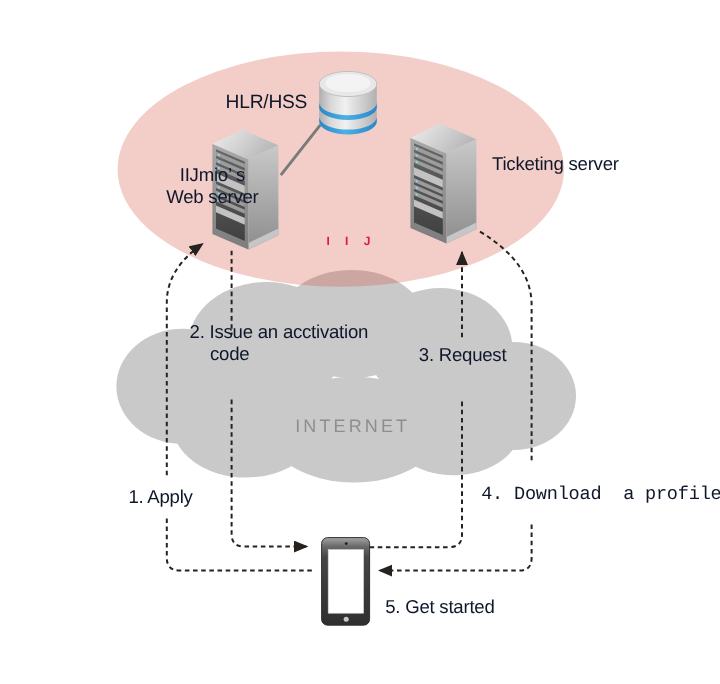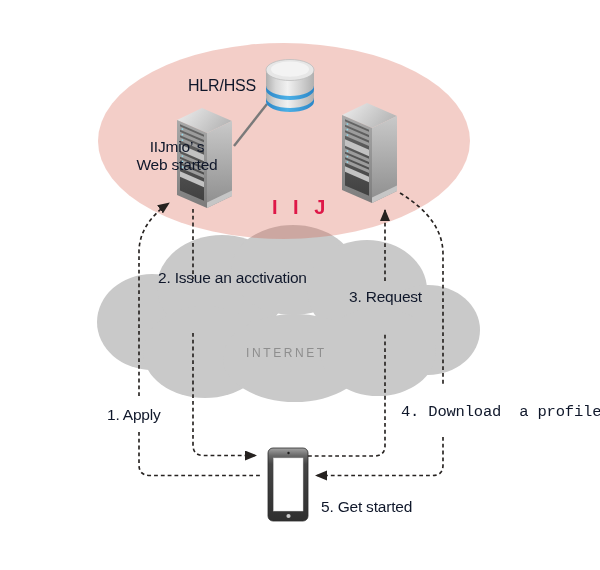--- a/index.html
+++ b/index.html
@@ -8,26 +8,26 @@
     font-family:"Liberation Sans", sans-serif; overflow:hidden;
   }
   #stage { position:absolute; left:0; top:0; width:600px; height:570px; }
   .label {
     position:absolute; color:#0f172a; font-size:15.5px; line-height:1.15;
     letter-spacing:-0.2px; white-space:nowrap;
   }
   .label-hlr       { left:188px; top:77px;  font-size:16px; }
   .label-web       { left:84px;  top:138px; width:92px; text-align:center; white-space:normal;margin-left:47px; }
   .label-ticketing { left:410px; top:129px; }
-  .label-iij       { left:272px; top:196px; font-size:20px; font-weight:bold;
+  .label-iij       { left:272px; top:196px; font-size:10px; font-weight:bold;
                      letter-spacing:5px; color:#de1848; }
   .label-step2     { left:158px; top:269px; }
   .label-step2 .l2 { margin-left:17px; }
   .label-step3     { left:349px; top:288px; }
-  .label-internet  { left:246px; top:347px; color:#8e8e8e; font-size:12px;
+  .label-internet  { left:246px; top:347px; color:#8e8e8e; font-size:15px;
                      letter-spacing:2.6px; }
   .label-step1     { left:107px; top:406px; }
   .label-step4     { left:401px; top:404px; white-space:pre;font-family:Liberation Mono, monospace; }
   .label-step5     { left:321px; top:498px; }
 </style>
 </head>
 <body>
 
 <svg id="stage" width="600" height="570" viewBox="0 0 600 570" xmlns="http://www.w3.org/2000/svg">
   <defs>
@@ -143,30 +143,32 @@
       <path d="M400,193 Q443,219 443,254 L443,384"></path>
       <path d="M443,437 L443,465 Q443,475.5 432.5,475.5 L316,475.5" marker-end="url(#arrowHead)"></path>
     </g>
   </g>
 </svg>
 
 <div class="label label-hlr">HLR/HSS</div>
 
 <div class="label label-web">
   <div>IIJmio’ s</div>
-  <div>Web started</div>
+  <div>Web server</div>
 </div>
 
 <div class="label label-ticketing">
+  <div>Ticketing server</div>
 </div>
 
 <div class="label label-iij">I I J</div>
 
 <div class="label label-step2">
   <div>2. Issue an acctivation</div>
+  <div class="l2">code</div>
 </div>
 
 <div class="label label-step3">3. Request</div>
 
 <div class="label label-internet">INTERNET</div>
 
 <div class="label label-step1">1. Apply</div>
 
 <div class="label label-step4">4. Download  a profile</div>
 

